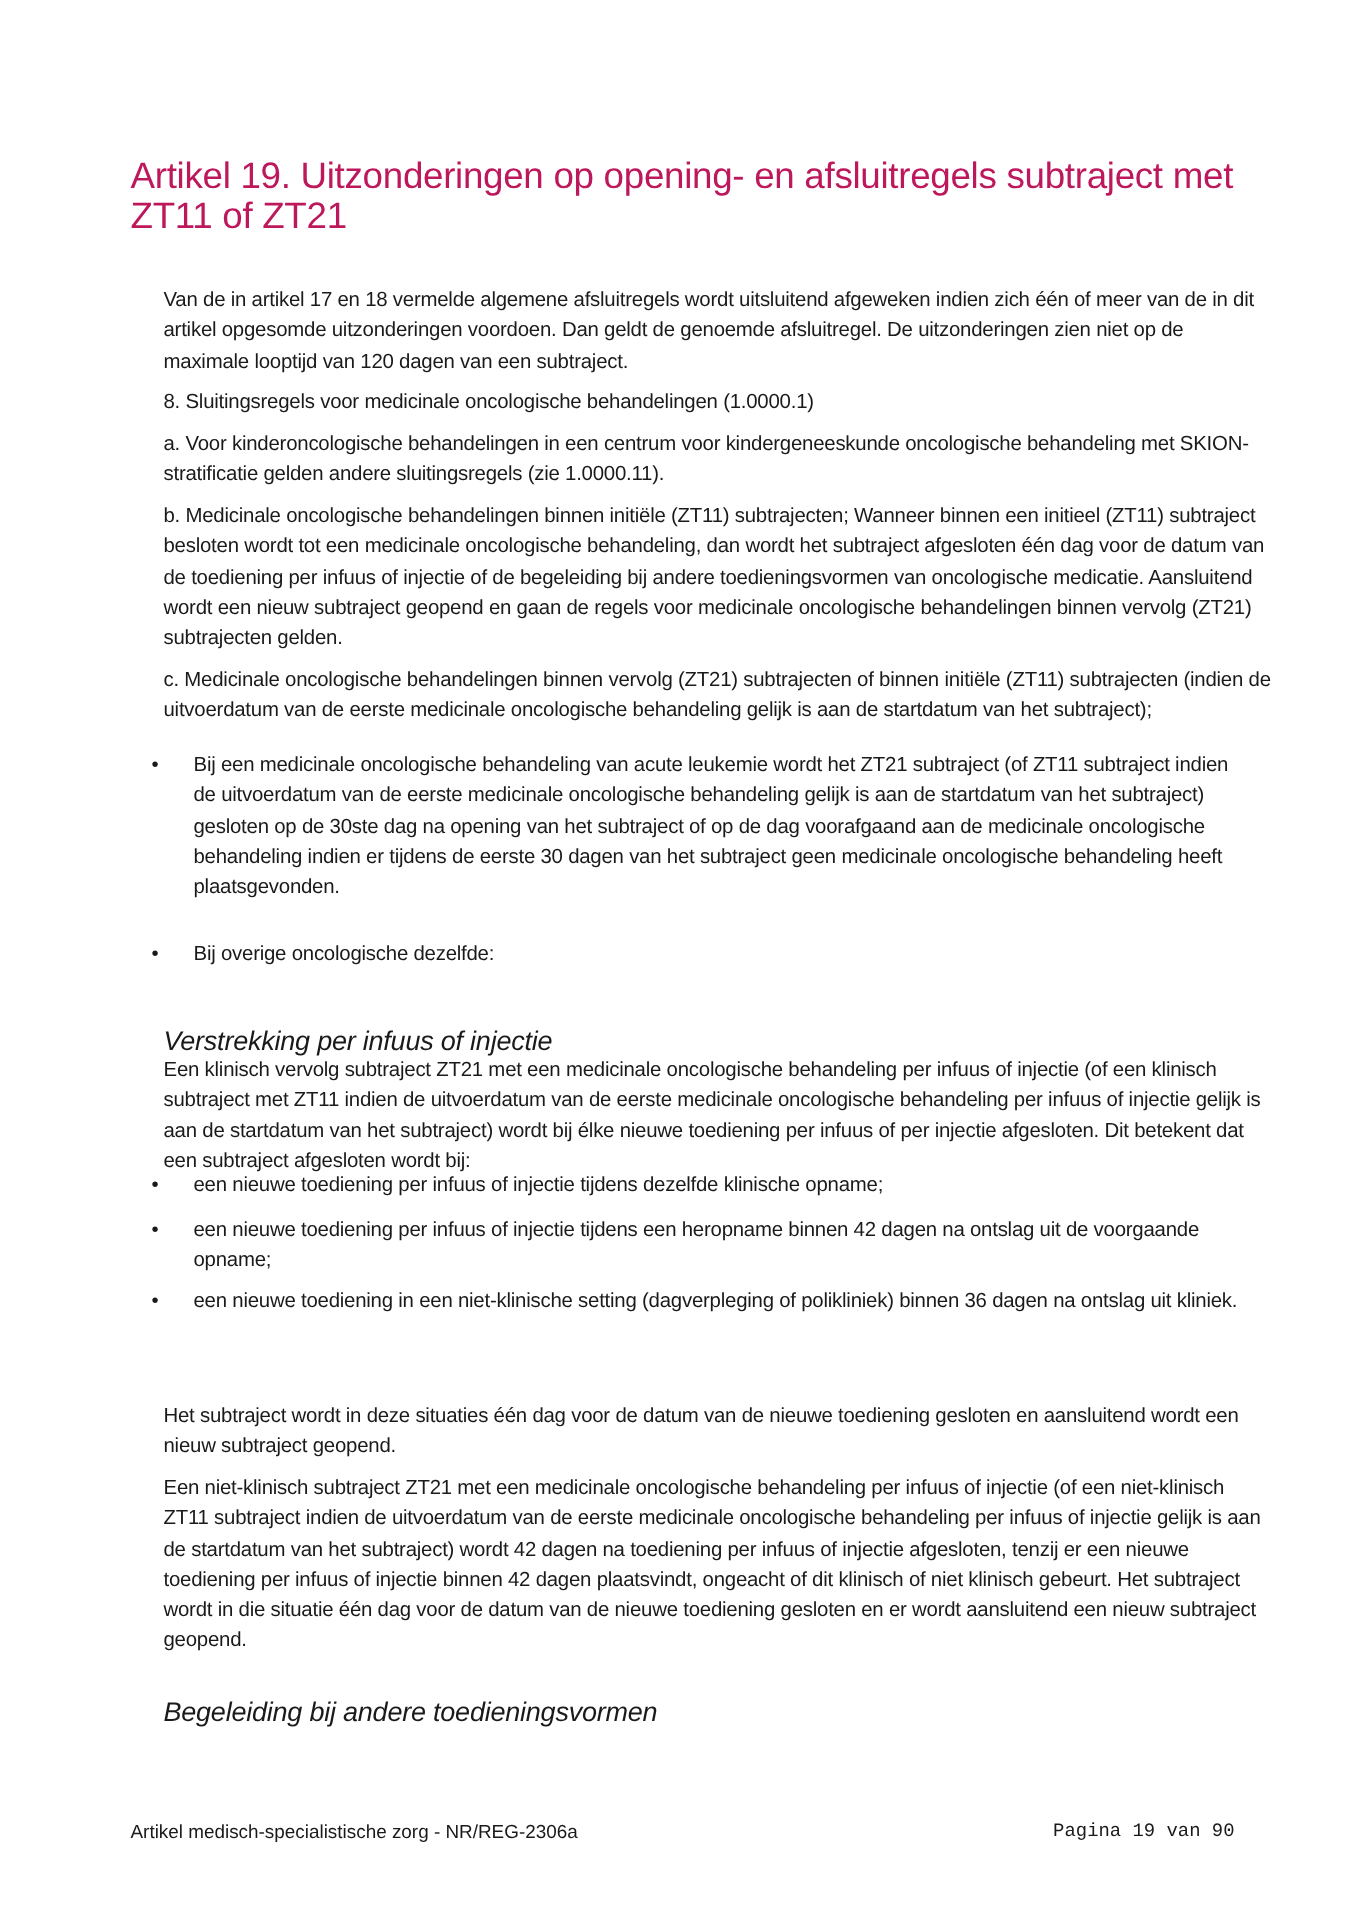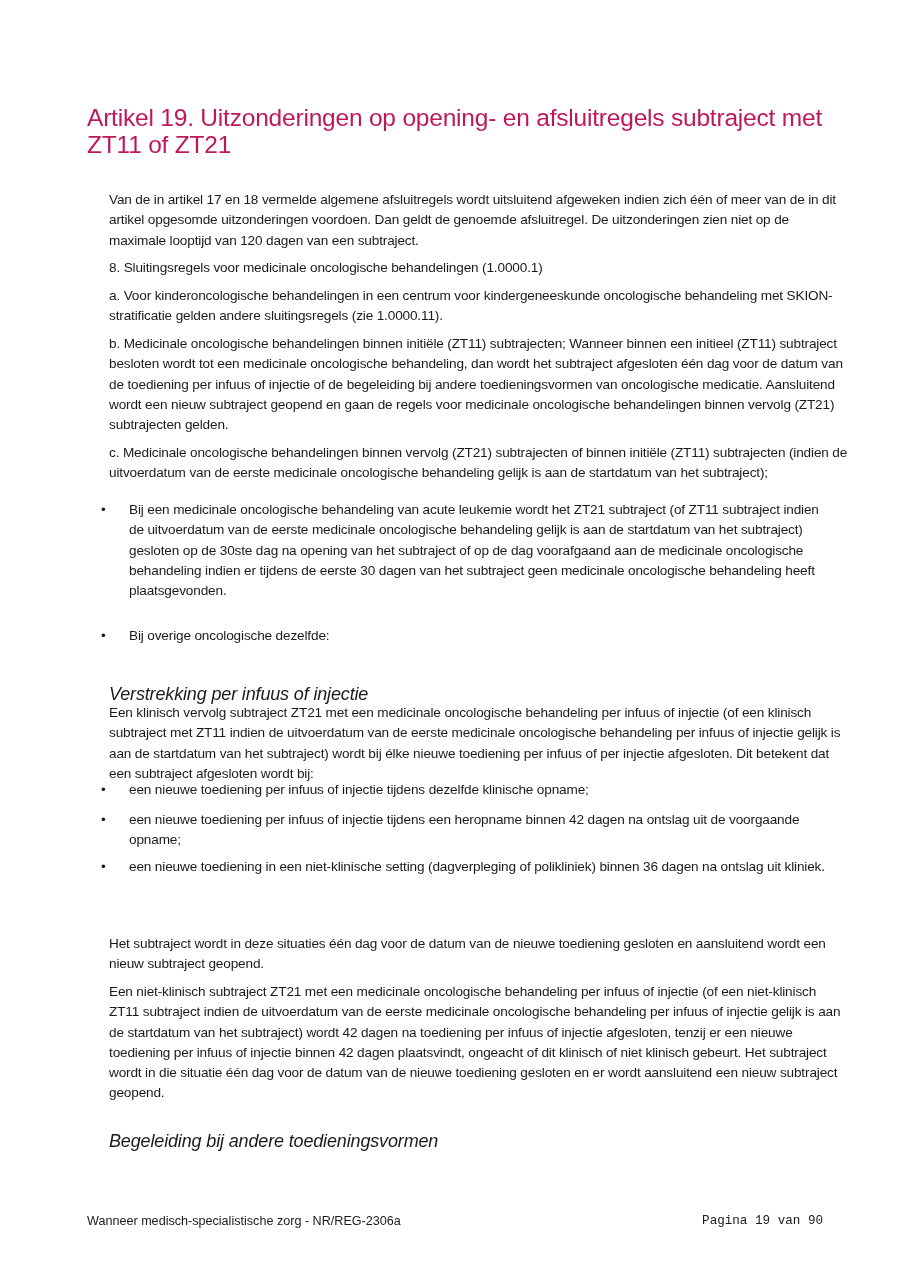--- a/index.html
+++ b/index.html
@@ -82,15 +82,15 @@
   </div>
 
   <p class="p" style="top:924px">Het subtraject wordt in deze situaties één dag voor de datum van de nieuwe toediening gesloten en aansluitend wordt een nieuw subtraject geopend.</p>
 
   <p class="p" style="top:972px">Een niet-klinisch subtraject ZT21 met een medicinale oncologische behandeling per infuus of injectie (of een niet-klinisch ZT11 subtraject indien de uitvoerdatum van de eerste medicinale oncologische behandeling per infuus of injectie gelijk is aan de startdatum van het subtraject) wordt 42 dagen na toediening per infuus of injectie afgesloten, tenzij er een nieuwe toediening per infuus of injectie binnen 42 dagen plaatsvindt, ongeacht of dit klinisch of niet klinisch gebeurt. Het subtraject wordt in die situatie één dag voor de datum van de nieuwe toediening gesloten en er wordt aansluitend een nieuw subtraject geopend.</p>
 
   <p class="p italic" style="top:1121px">Begeleiding bij andere toedieningsvormen</p>
 </div>
 
 <div class="footer">
-  <span class="left">Wanneer medisch-specialistische zorg - NR/REG-2306a</span>
+  <span class="left">Artikel medisch-specialistische zorg - NR/REG-2306a</span>
   <span class="right">Pagina 19 van 90</span>
 </div>
 
 </body></html>

